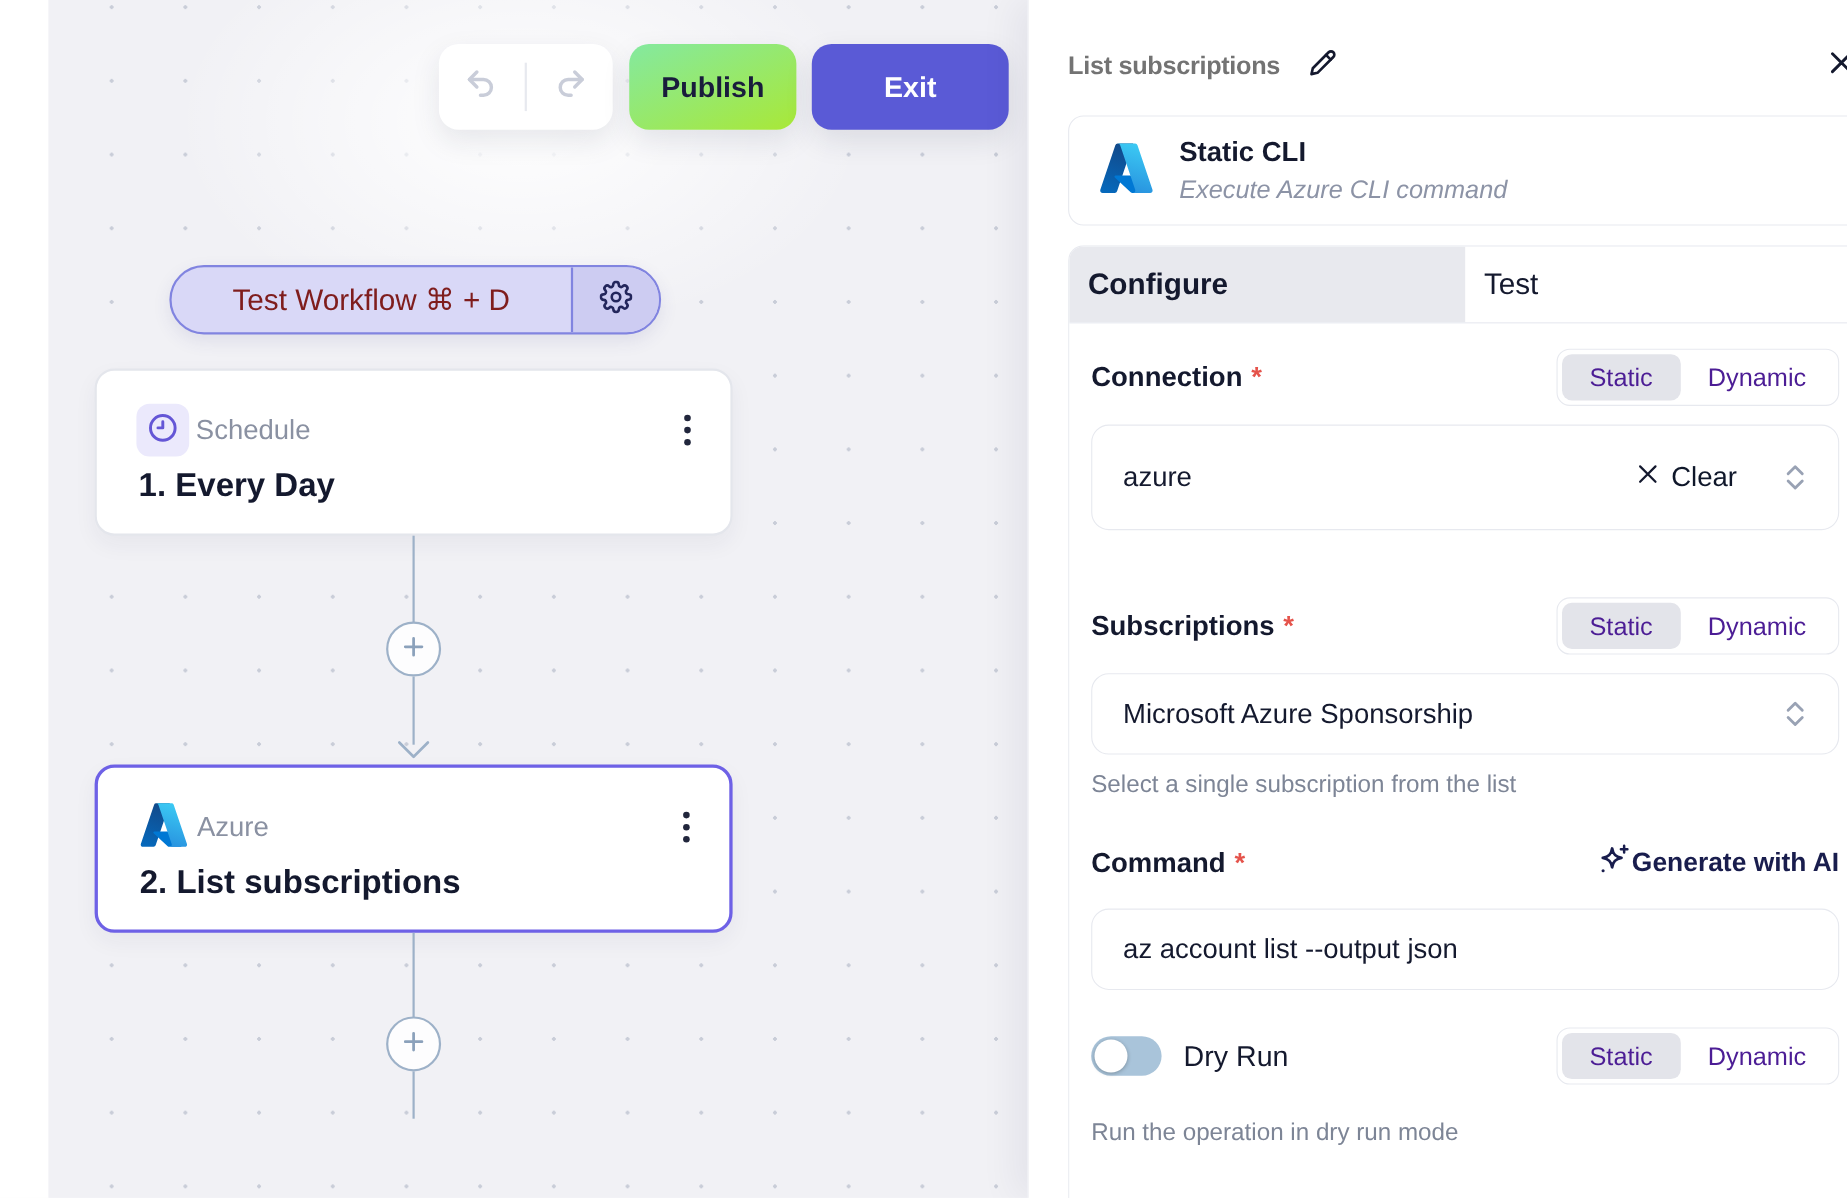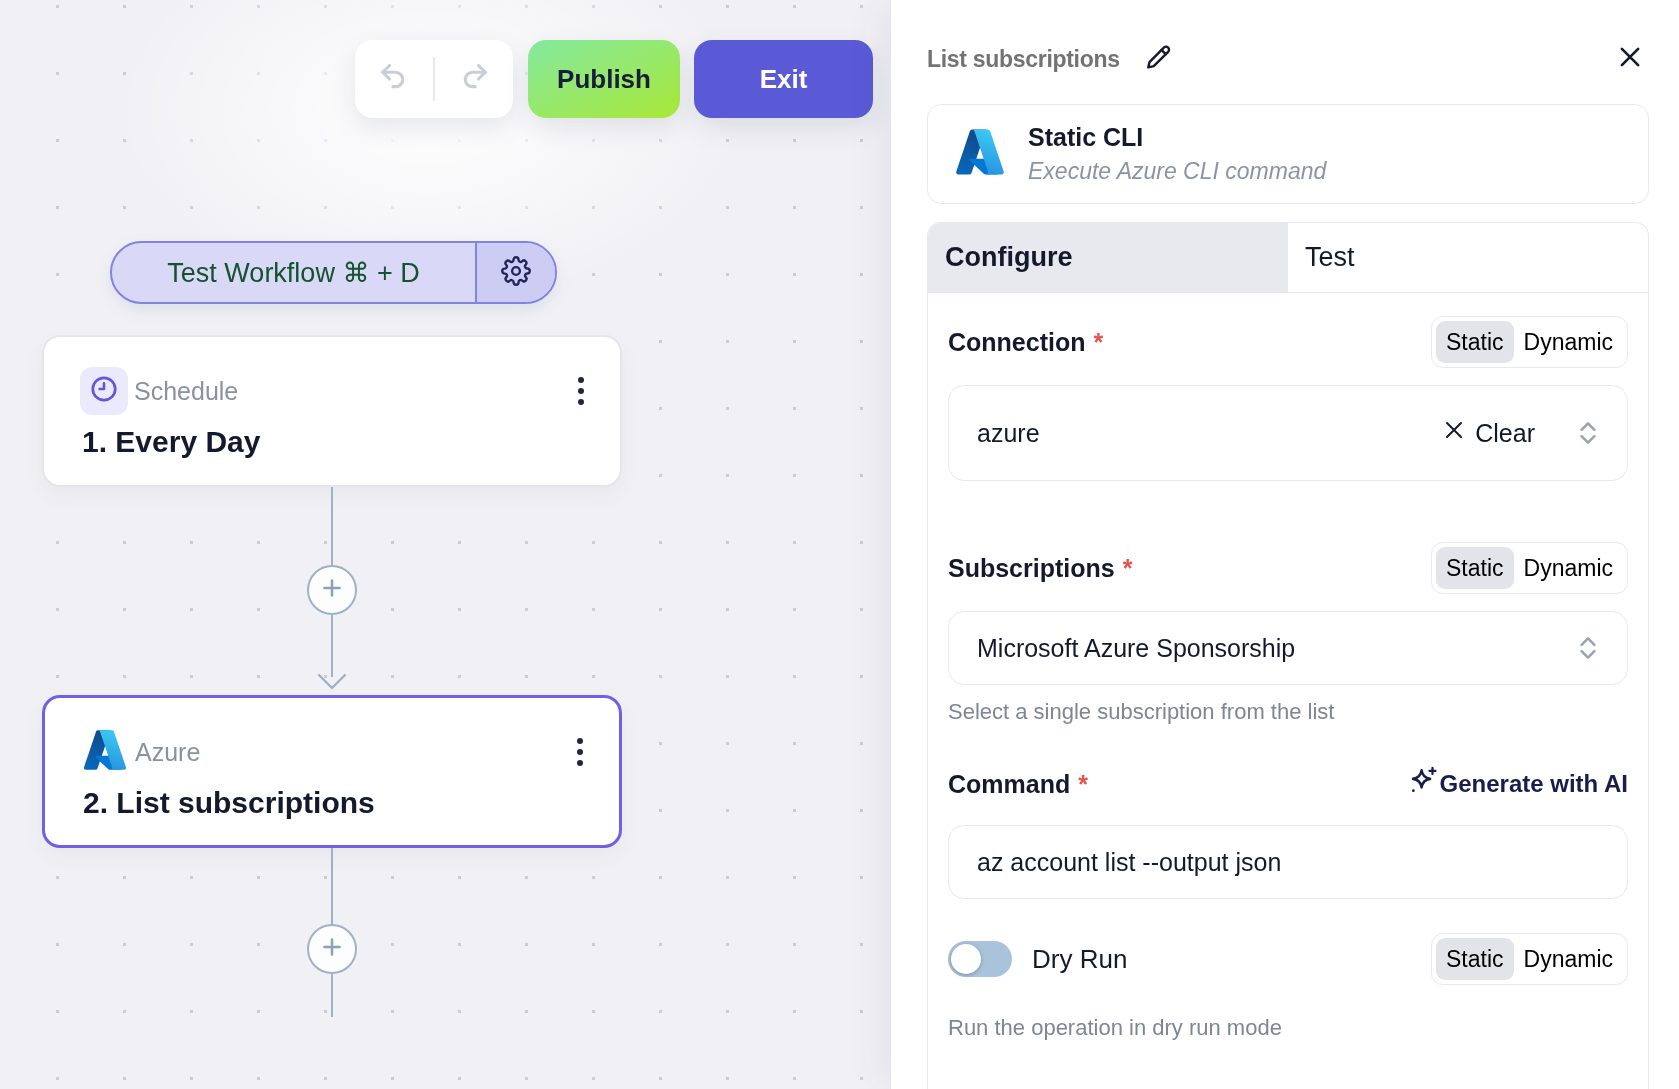--- a/index.html
+++ b/index.html
@@ -3,21 +3,21 @@
 <meta charset="utf-8">
 <style>
   * { box-sizing: border-box; }
   html,body { margin:0; padding:0; }
   body {
     width:1679px; height:1089px; overflow:hidden;
     font-family:"Liberation Sans", sans-serif;
     background:#ffffff; position:relative;
     color:#14192e;
   }
-  #app { position:absolute; inset:0; }
+  #app { position:absolute; inset:0;margin-left:44px; }
 
   
   .canvas {
     position:absolute; left:0; top:0; width:890px; height:1089px;
     background-color:#f1f1f5;
     background-image:
       radial-gradient(ellipse 420px 260px at 430px 110px, rgba(255,255,255,.95), rgba(255,255,255,0) 75%),
       radial-gradient(circle, #c9cdd8 1.7px, rgba(0,0,0,0) 1.9px);
     background-size:auto, 67px 67px;
     background-position:0 0, 24px 40px;
@@ -34,21 +34,21 @@
   .publish { left:528px; width:152px; color:#191c3c;
     background:linear-gradient(155deg,#84e9a0 0%, #a9e837 100%); cursor:pointer; }
   .exit { left:694px; width:179px; color:#ffffff; background:#5a5ad6; cursor:pointer; }
 
   .test-pill {
     position:absolute; left:110px; top:241px; width:447px; height:63px;
     border:2px solid #8184e0; border-radius:32px; background:#d9d8f7;
     display:flex; overflow:hidden; box-shadow:0 6px 16px rgba(60,60,140,.10);
   }
   .pill-main { flex:1; display:flex; align-items:center; justify-content:center;
-    font-size:27px; font-weight:500; color:#14532d; cursor:pointer; }
+    font-size:27px; font-weight:500; color:#7f1d1d; cursor:pointer; }
   .pill-gear { width:80px; background:#cdccf2; border-left:2px solid #8184e0;
     display:flex; align-items:center; justify-content:center; cursor:pointer; }
 
   .node {
     position:absolute; left:42px; width:580px; height:152px;
     background:#ffffff; border-radius:18px; border:2px solid #e4e6ec;
     box-shadow:0 8px 20px rgba(30,35,70,.05);
   }
   .node.selected { border:3px solid #6e61e6; height:153px; }
   .node-icon-box {
@@ -98,21 +98,21 @@
     font-size:27px; color:#14192e; cursor:pointer; }
   .tab.active { background:#e8e9ee; border-top-left-radius:12px; font-weight:600; }
 
   .form { padding:0 20px 0 20px; }
   .field-row { display:flex; align-items:center; justify-content:space-between; margin-top:24px; height:50px; }
   .field-label { font-size:25px; font-weight:600; color:#14192e; }
   .req { color:#e5534b; margin-left:8px; font-weight:600; }
 
   .seg { display:flex; align-items:center; border:1.5px solid #e7e9ef; border-radius:12px;
     padding:4px; height:52px; background:#ffffff; }
-  .seg-opt { font-size:23px; color:#000000; padding:0 10px; height:42px;
+  .seg-opt { font-size:23px; color:#4c1d95; padding:0 25px; height:42px;
     display:flex; align-items:center; border-radius:9px; cursor:pointer; }
   .seg-opt.selected { background:#e3e4ea; font-weight:500; }
 
   .input-box {
     margin-top:18px; border:1.5px solid #e7e9ef; border-radius:16px;
     display:flex; align-items:center; padding:0 28px;
     font-size:25px; color:#14192e; cursor:text;
   }
   .h-tall { height:96px; }
   .h-med  { height:74px; }

